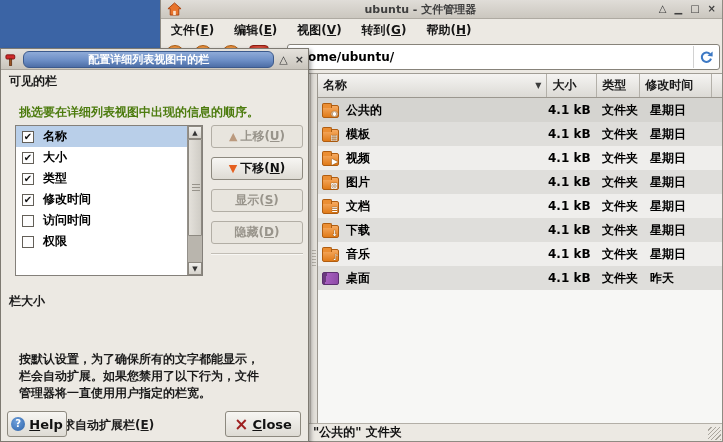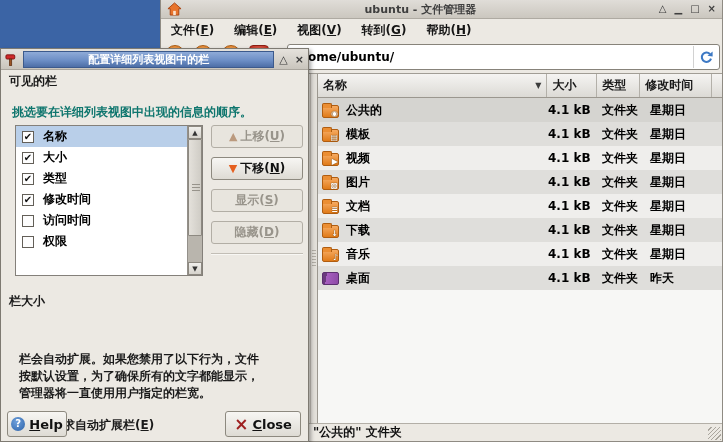--- a/index.html
+++ b/index.html
@@ -69,27 +69,27 @@
   .statusbar { height:18px; background:#ece9e3; border-top:1px solid #b3afa7; display:flex;
     align-items:center; font-weight:bold; color:#111; padding-left:152px; position:relative; flex:0 0 auto; }
   .resize-grip { position:absolute; right:1px; bottom:1px; width:13px; height:13px;
     background:repeating-linear-gradient(135deg, transparent 0 2px, #aaa69e 2px 3px); }
 
   
   .dialog { position:absolute; left:0; top:48px; width:309px; height:394px; background:#ece9e3;
     border:1px solid #7e7a72; box-shadow:2px 2px 4px rgba(0,0,0,.35); }
   .dlg-titlebar { height:21px; background:linear-gradient(#e5e2dc,#c9c5bd); border-bottom:1px solid #a9a59d;
     display:flex; align-items:center; padding:0 4px; }
-  .dlg-blue { flex:1; height:17px; margin:0 5px; border-radius:0;
+  .dlg-blue { flex:1; height:17px; margin:0 5px; border-radius:6px;
     background:linear-gradient(#8fabd8,#6d8fc6 55%,#4d6ea6); border:1px solid #3c5a8c;
     display:flex; align-items:center; justify-content:center;
     color:#fff; font-size:11px; font-weight:bold; white-space:nowrap; overflow:hidden; }
   .dlg-controls { display:flex; gap:7px; font-size:11px; font-weight:bold; color:#3a3a3a; }
   .dlg-label { position:absolute; left:8px; font-weight:bold; color:#1a1a1a; white-space:nowrap; }
-  .dlg-instruction { position:absolute; left:11px; font-weight:bold; color:#0f766e; white-space:nowrap; }
+  .dlg-instruction { position:absolute; left:18px; font-weight:bold; color:#4d7c0f; white-space:nowrap; }
 
   .listbox { position:absolute; left:14px; top:76px; width:188px; height:151px; background:#fff;
     border:1px solid #84807a; display:flex; }
   .lb-items { flex:1; }
   .lb-item { height:21px; display:flex; align-items:center; font-weight:bold; color:#000; }
   .lb-item.selected { background:#b9cfe9; }
   .checkbox { width:12px; height:12px; background:#fdfdfd; border:1px solid #635f58; margin-left:6px;
     font-size:10px; line-height:10px; text-align:center; color:#111; flex:0 0 auto; }
   .lb-item .lbl { margin-left:9px; white-space:nowrap; }
 
@@ -351,22 +351,22 @@
           <span><span>显示(</span><u>S</u><span>)</span></span>
         </div>
       <div class="dlg-btn disabled">
           <span><span>隐藏(</span><u>D</u><span>)</span></span>
         </div>
       <div class="btn-sep"></div>
     </div>
 
     <div class="dlg-label" style="top:244px">栏大小</div>
     <div class="dlg-desc">
+      <div>按默认设置，为了确保所有的文字都能显示，</div>
       <div>栏会自动扩展。如果您禁用了以下行为，文件</div>
-      <div>按默认设置，为了确保所有的文字都能显示，</div>
       <div>管理器将一直使用用户指定的栏宽。</div>
     </div>
 
     <div class="auto-row">
       <span class="checkbox" style="margin-left:0">✔</span>
       <span><span>按需求自动扩展栏(</span><u>E</u><span>)</span></span>
     </div>
 
     <div class="bottom-btn help-btn">
       <span class="help-icon">?</span>

